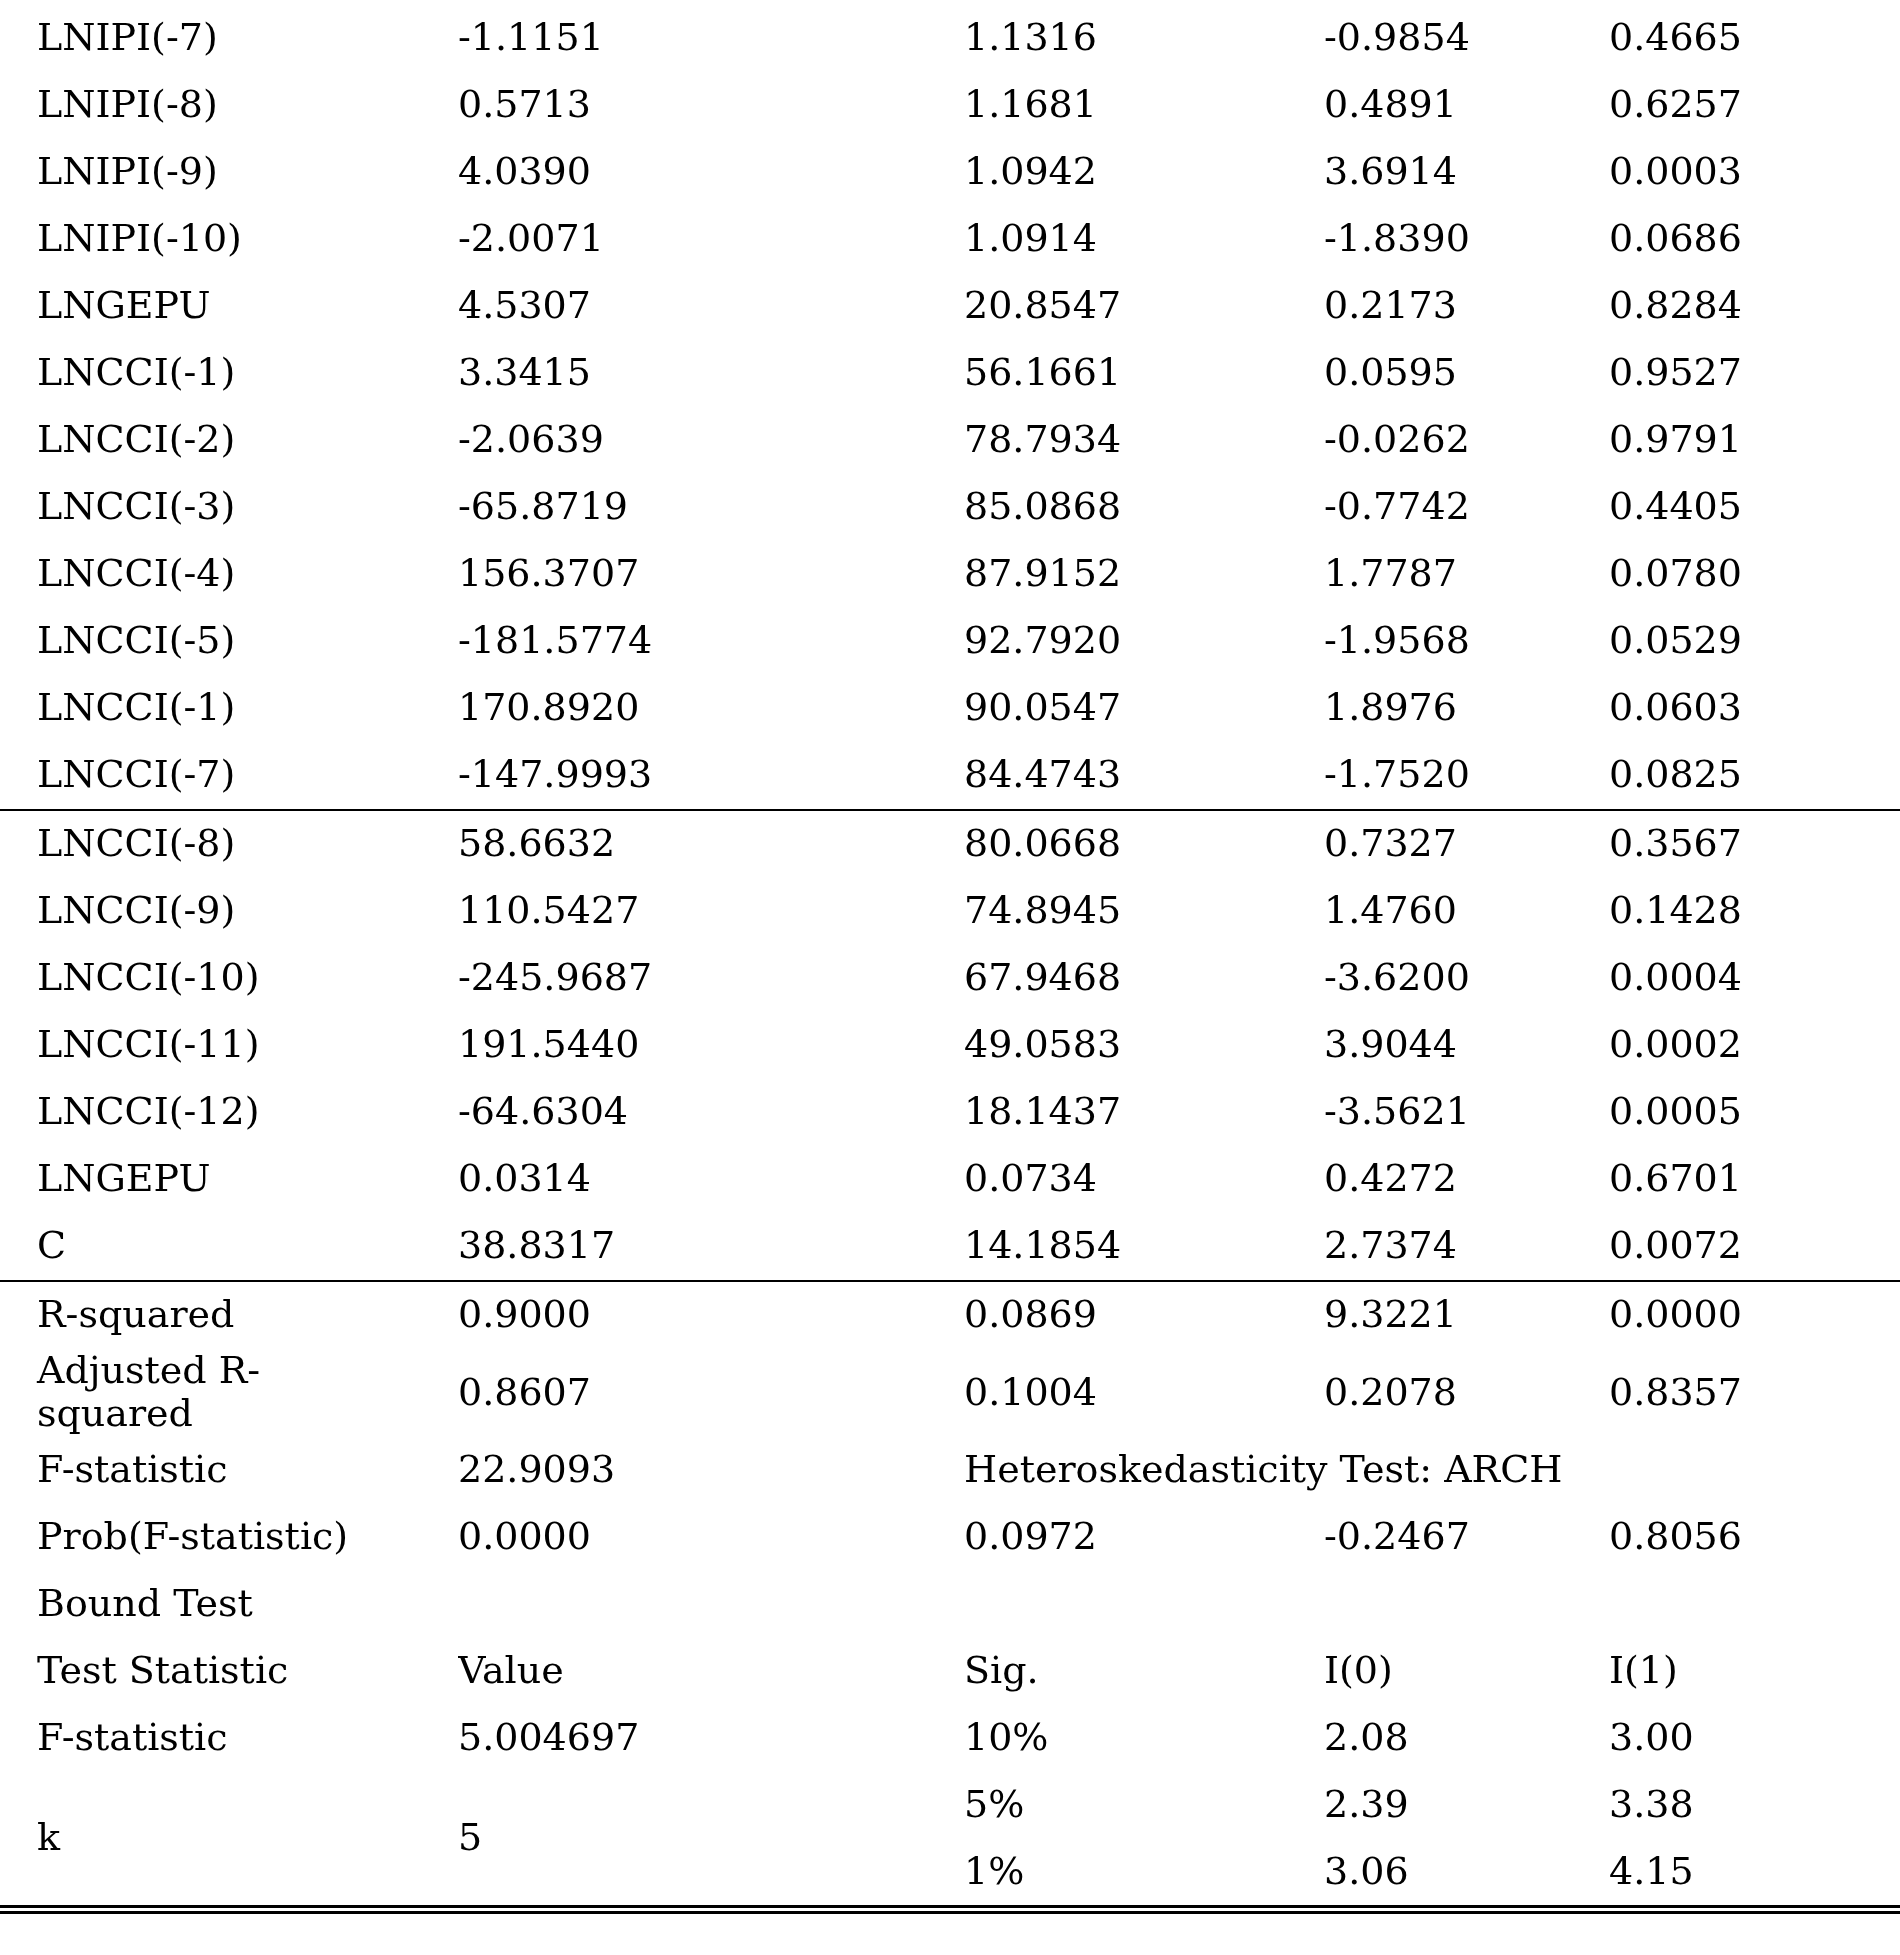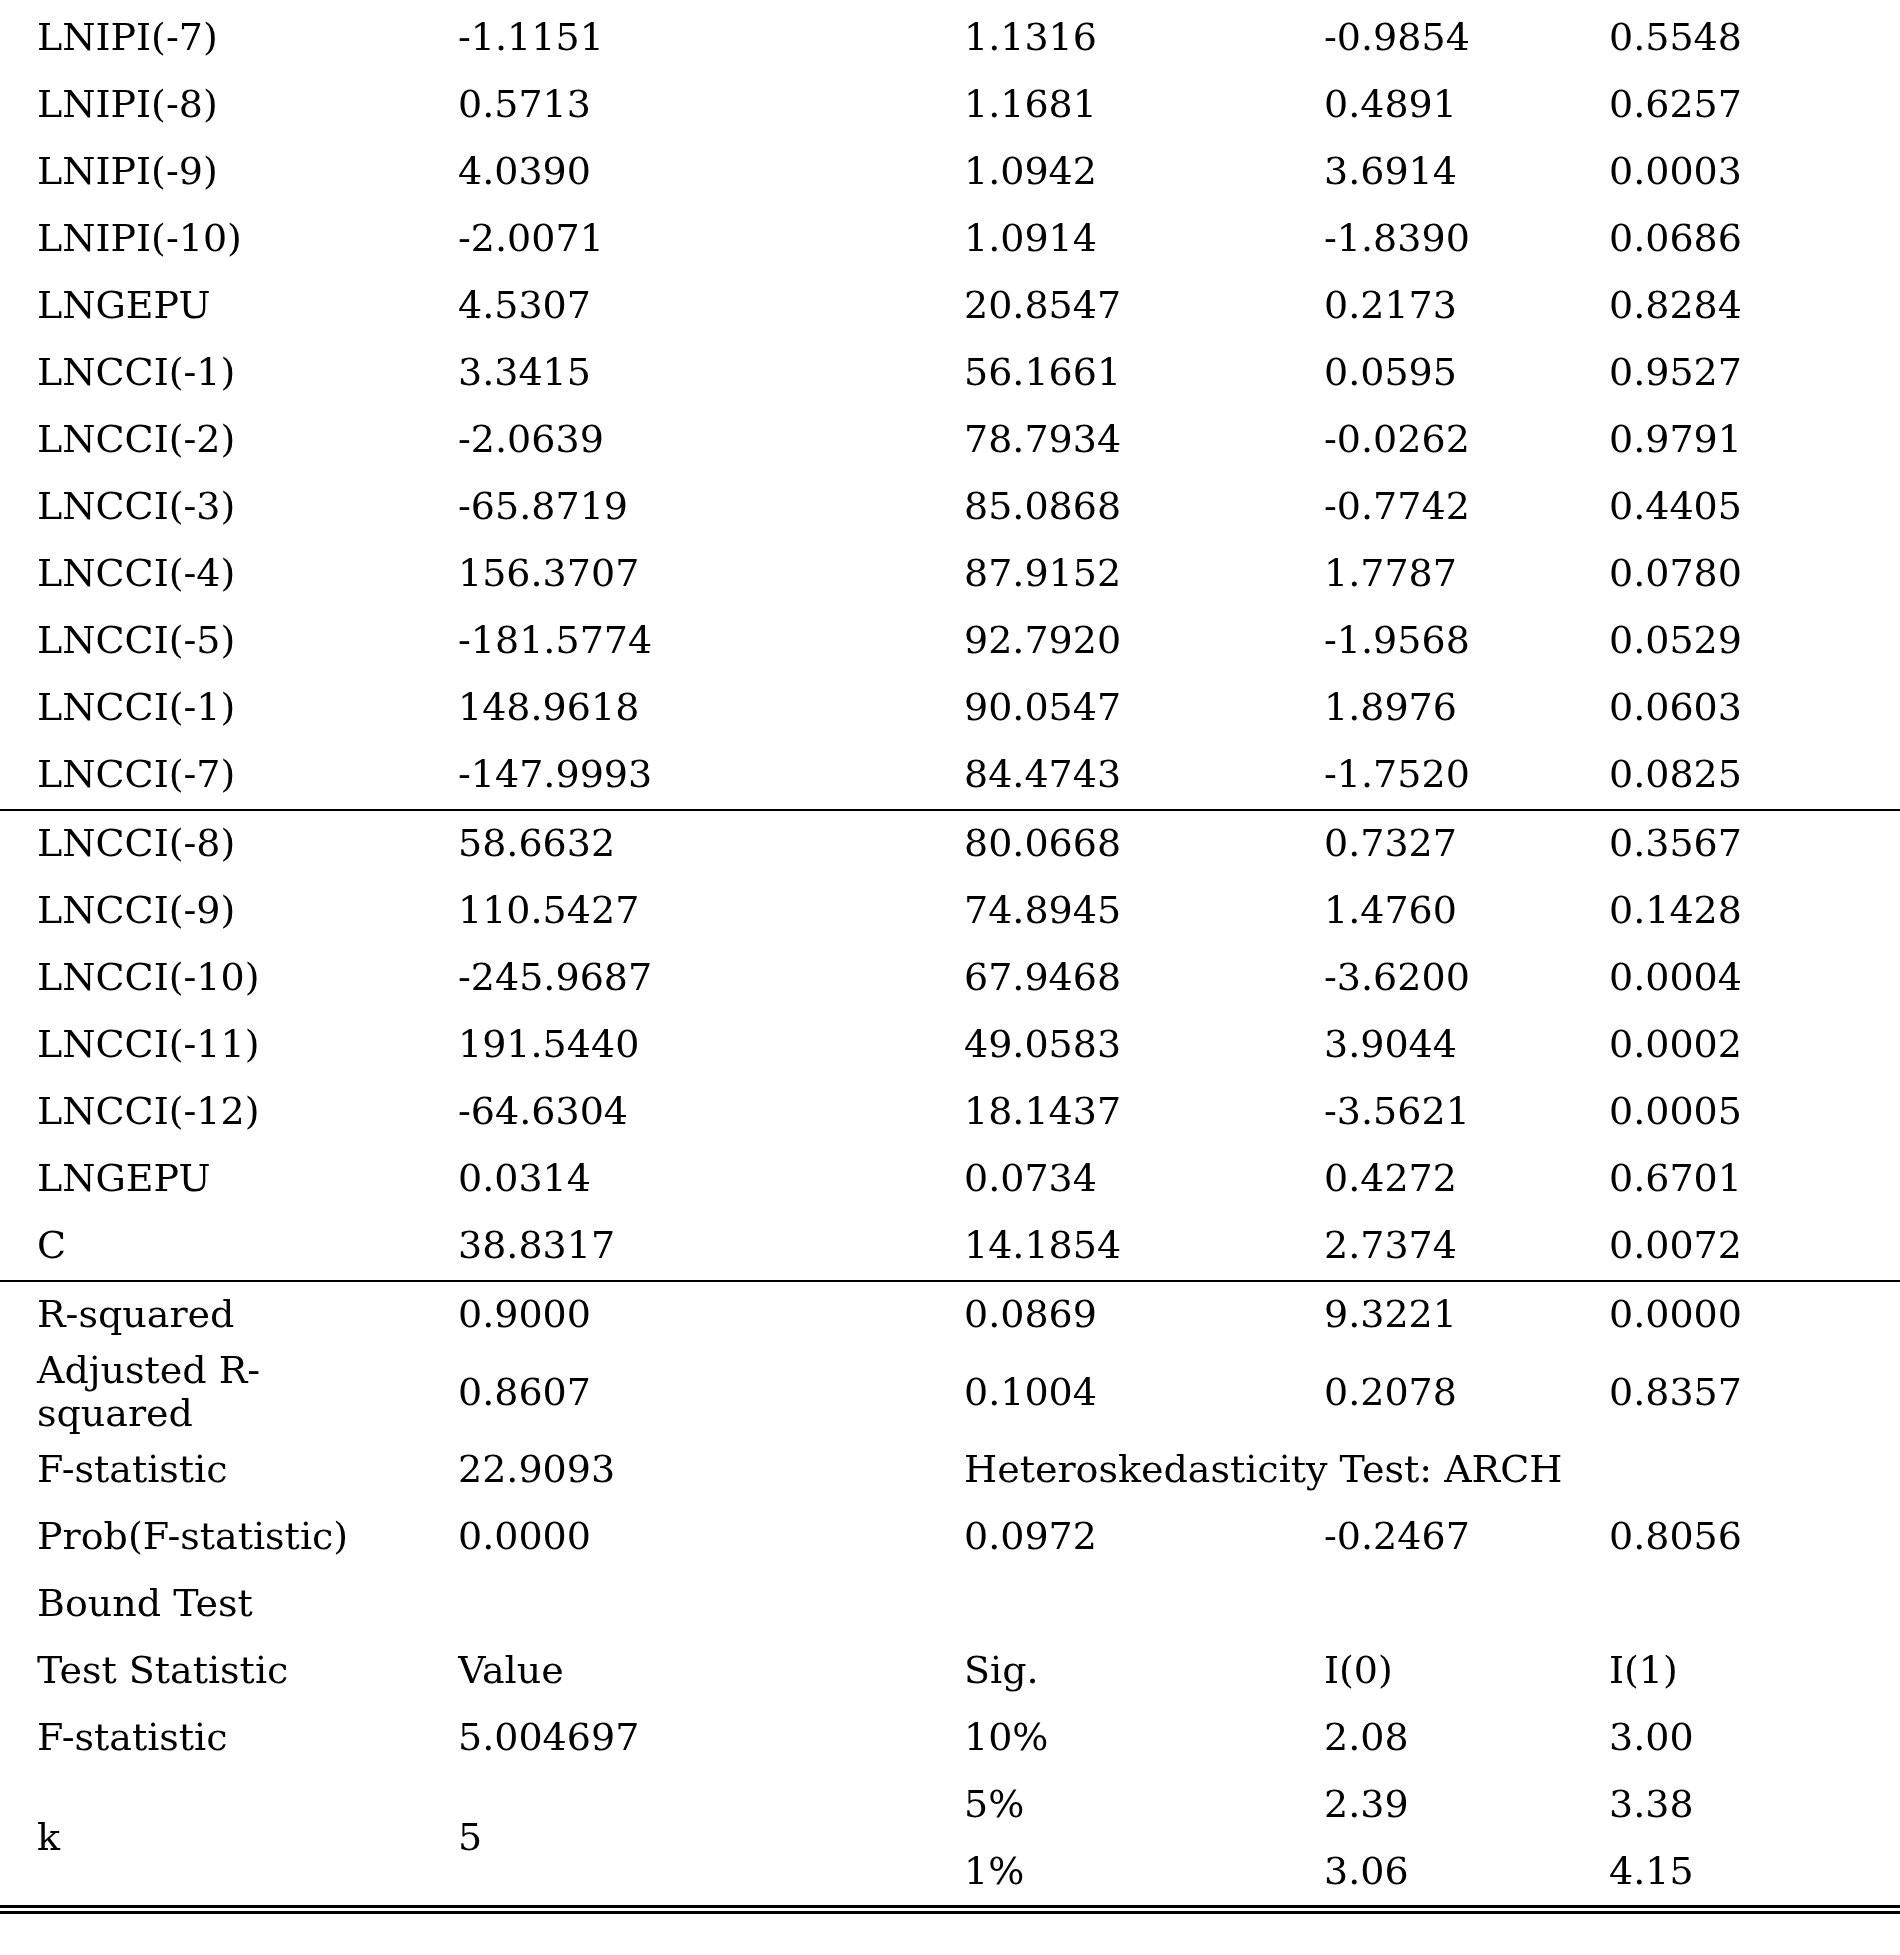--- a/index.html
+++ b/index.html
@@ -57,21 +57,21 @@
       <col style="width:360px">
       <col style="width:285px">
       <col style="width:292px">
     </colgroup>
     <tbody>
         <tr>
           <td class="col0">LNIPI(-7)</td>
           <td>-1.1151</td>
           <td>1.1316</td>
           <td>-0.9854</td>
-          <td>0.5548</td>
+          <td>0.4665</td>
         </tr>
         <tr>
           <td class="col0">LNIPI(-8)</td>
           <td>0.5713</td>
           <td>1.1681</td>
           <td>0.4891</td>
           <td>0.6257</td>
         </tr>
         <tr>
           <td class="col0">LNIPI(-9)</td>
@@ -124,21 +124,21 @@
         </tr>
         <tr>
           <td class="col0">LNCCI(-5)</td>
           <td>-181.5774</td>
           <td>92.7920</td>
           <td>-1.9568</td>
           <td>0.0529</td>
         </tr>
         <tr>
           <td class="col0">LNCCI(-1)</td>
-          <td>148.9618</td>
+          <td>170.8920</td>
           <td>90.0547</td>
           <td>1.8976</td>
           <td>0.0603</td>
         </tr>
         <tr class="rule">
           <td class="col0">LNCCI(-7)</td>
           <td>-147.9993</td>
           <td>84.4743</td>
           <td>-1.7520</td>
           <td>0.0825</td>

